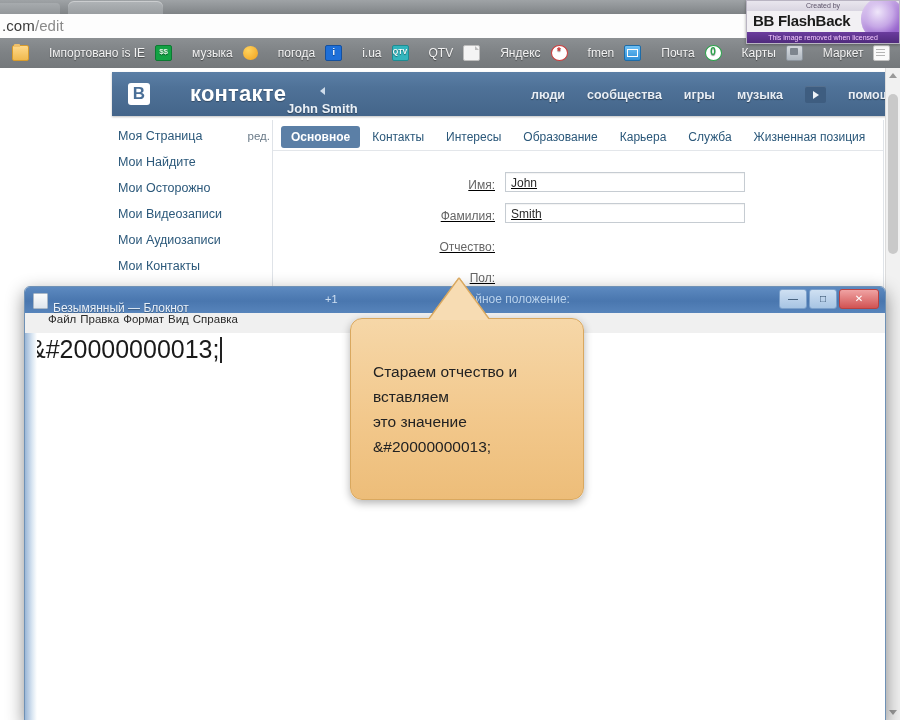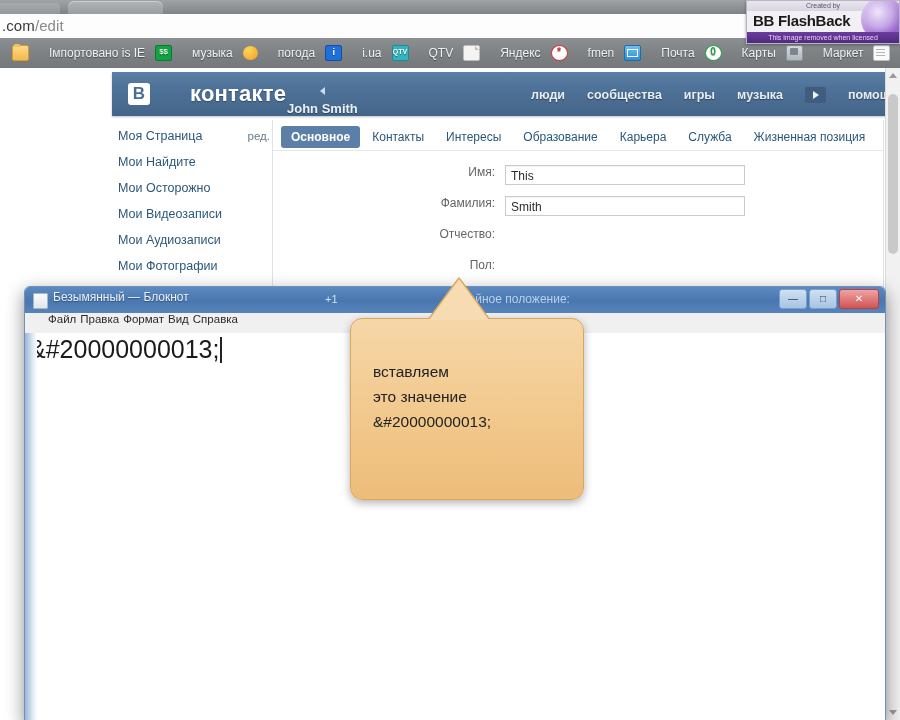--- a/index.html
+++ b/index.html
@@ -185,21 +185,21 @@
     white-space:nowrap;border-radius:3px;margin-top:3px;
   }
   .vk-tabs .tab.active{
     background:#5b7fa6;color:#fff;font-weight:bold;
   }
 
   
   .vk-form{position:relative;padding-top:14px;}
   .frow{
     position:relative;height:27px;margin-bottom:4px;
-    display:flex;align-items:flex-start;
+    display:flex;align-items:flex-end;text-decoration:underline;
   }
   .flabel{
     width:222px;text-align:right;padding-right:10px;
     font-size:12px;color:#656565;white-space:nowrap;
   }
   .finput{
     width:240px;height:20px;background:#fff;border:1px solid #c6ccd2;
     font-size:12px;color:#2a2a2a;padding:0 5px;line-height:20px;
     box-shadow:inset 0 1px 1px rgba(0,0,0,.05);box-sizing:border-box;
   }
@@ -266,21 +266,21 @@
     border-radius:6px 6px 0 0;
     box-shadow:0 6px 18px rgba(0,0,0,.45), 0 0 0 1px rgba(255,255,255,.45) inset;
     overflow:hidden;
   }
   .np-titlebar{
     position:absolute;left:0;top:0;width:860px;height:26px;
     background:linear-gradient(180deg,#5d8ac0 0%,#4c79b1 45%,#4a77af 55%,#5784bb 100%);
     border-bottom:1px solid #3f6899;
   }
   .np-title{
-    position:absolute;left:28px;top:3px;font-size:12px;color:#e9f1fa;
+    position:absolute;left:28px;top:14px;font-size:12px;color:#e9f1fa;
     text-shadow:0 1px 1px rgba(0,0,0,.35);white-space:nowrap;
   }
   .np-icon{
     position:absolute;left:8px;top:6px;width:13px;height:14px;
     background:linear-gradient(180deg,#fbfbfb,#dfe6ee);border:1px solid #a9b8c8;border-radius:1px;
   }
   .np-plus{
     position:absolute;left:300px;top:6px;font-size:11px;color:#cfe0f2;
   }
   .np-ghost{
@@ -431,21 +431,21 @@
           <a>помощь</a>
         </div>
     </div>
 
     <div class="vk-menu" id="vkmenu">
         <div class="row"><span>Моя Страница</span><span class="edit">ред.</span></div>
         <div class="row"><span>Мои Найдите</span></div>
         <div class="row"><span>Мои Осторожно</span></div>
         <div class="row"><span>Мои Видеозаписи</span></div>
         <div class="row"><span>Мои Аудиозаписи</span></div>
-        <div class="row"><span>Мои Фотографии</span></div>
+        <div class="row"><span>Мои Контакты</span></div>
         <div class="row"><span>Мои Настройки</span></div>
       </div>
 
     <div class="adcol">
       <div class="ad-img-gun">
         <div class="gun-slide"></div>
         <div class="gun-body"></div>
         <div class="gun-grip"></div>
       </div>
       <div class="ad-cap">Осторожно: это самая увлекательная игра!</div>
@@ -469,21 +469,21 @@
           <div class="tab">Образование</div>
           <div class="tab">Карьера</div>
           <div class="tab">Служба</div>
           <div class="tab">Жизненная позиция</div>
         </div>
 
       <div class="vk-form">
 
         <div class="frow">
           <div class="flabel">Имя:</div>
-          <div class="finput">This</div>
+          <div class="finput">John</div>
         </div>
 
         <div class="frow">
           <div class="flabel">Фамилия:</div>
           <div class="finput">Smith</div>
         </div>
 
         <div class="frow">
           <div class="flabel">Отчество:</div>
         </div>
@@ -586,19 +586,20 @@
 
     <div class="np-body">
       <div class="np-text"><span>&amp;#20000000013;</span><span class="np-caret"></span></div>
     </div>
     <div class="np-leftstrip"></div>
   </div>
 
   <div class="callout">
     <div class="tail"></div>
     <div class="txt">
+      <div>Стараем отчество и</div>
       <div>вставляем</div>
       <div>это значение</div>
       <div>&amp;#20000000013;</div>
     </div>
   </div>
 
 </div>
 
 </body></html>

